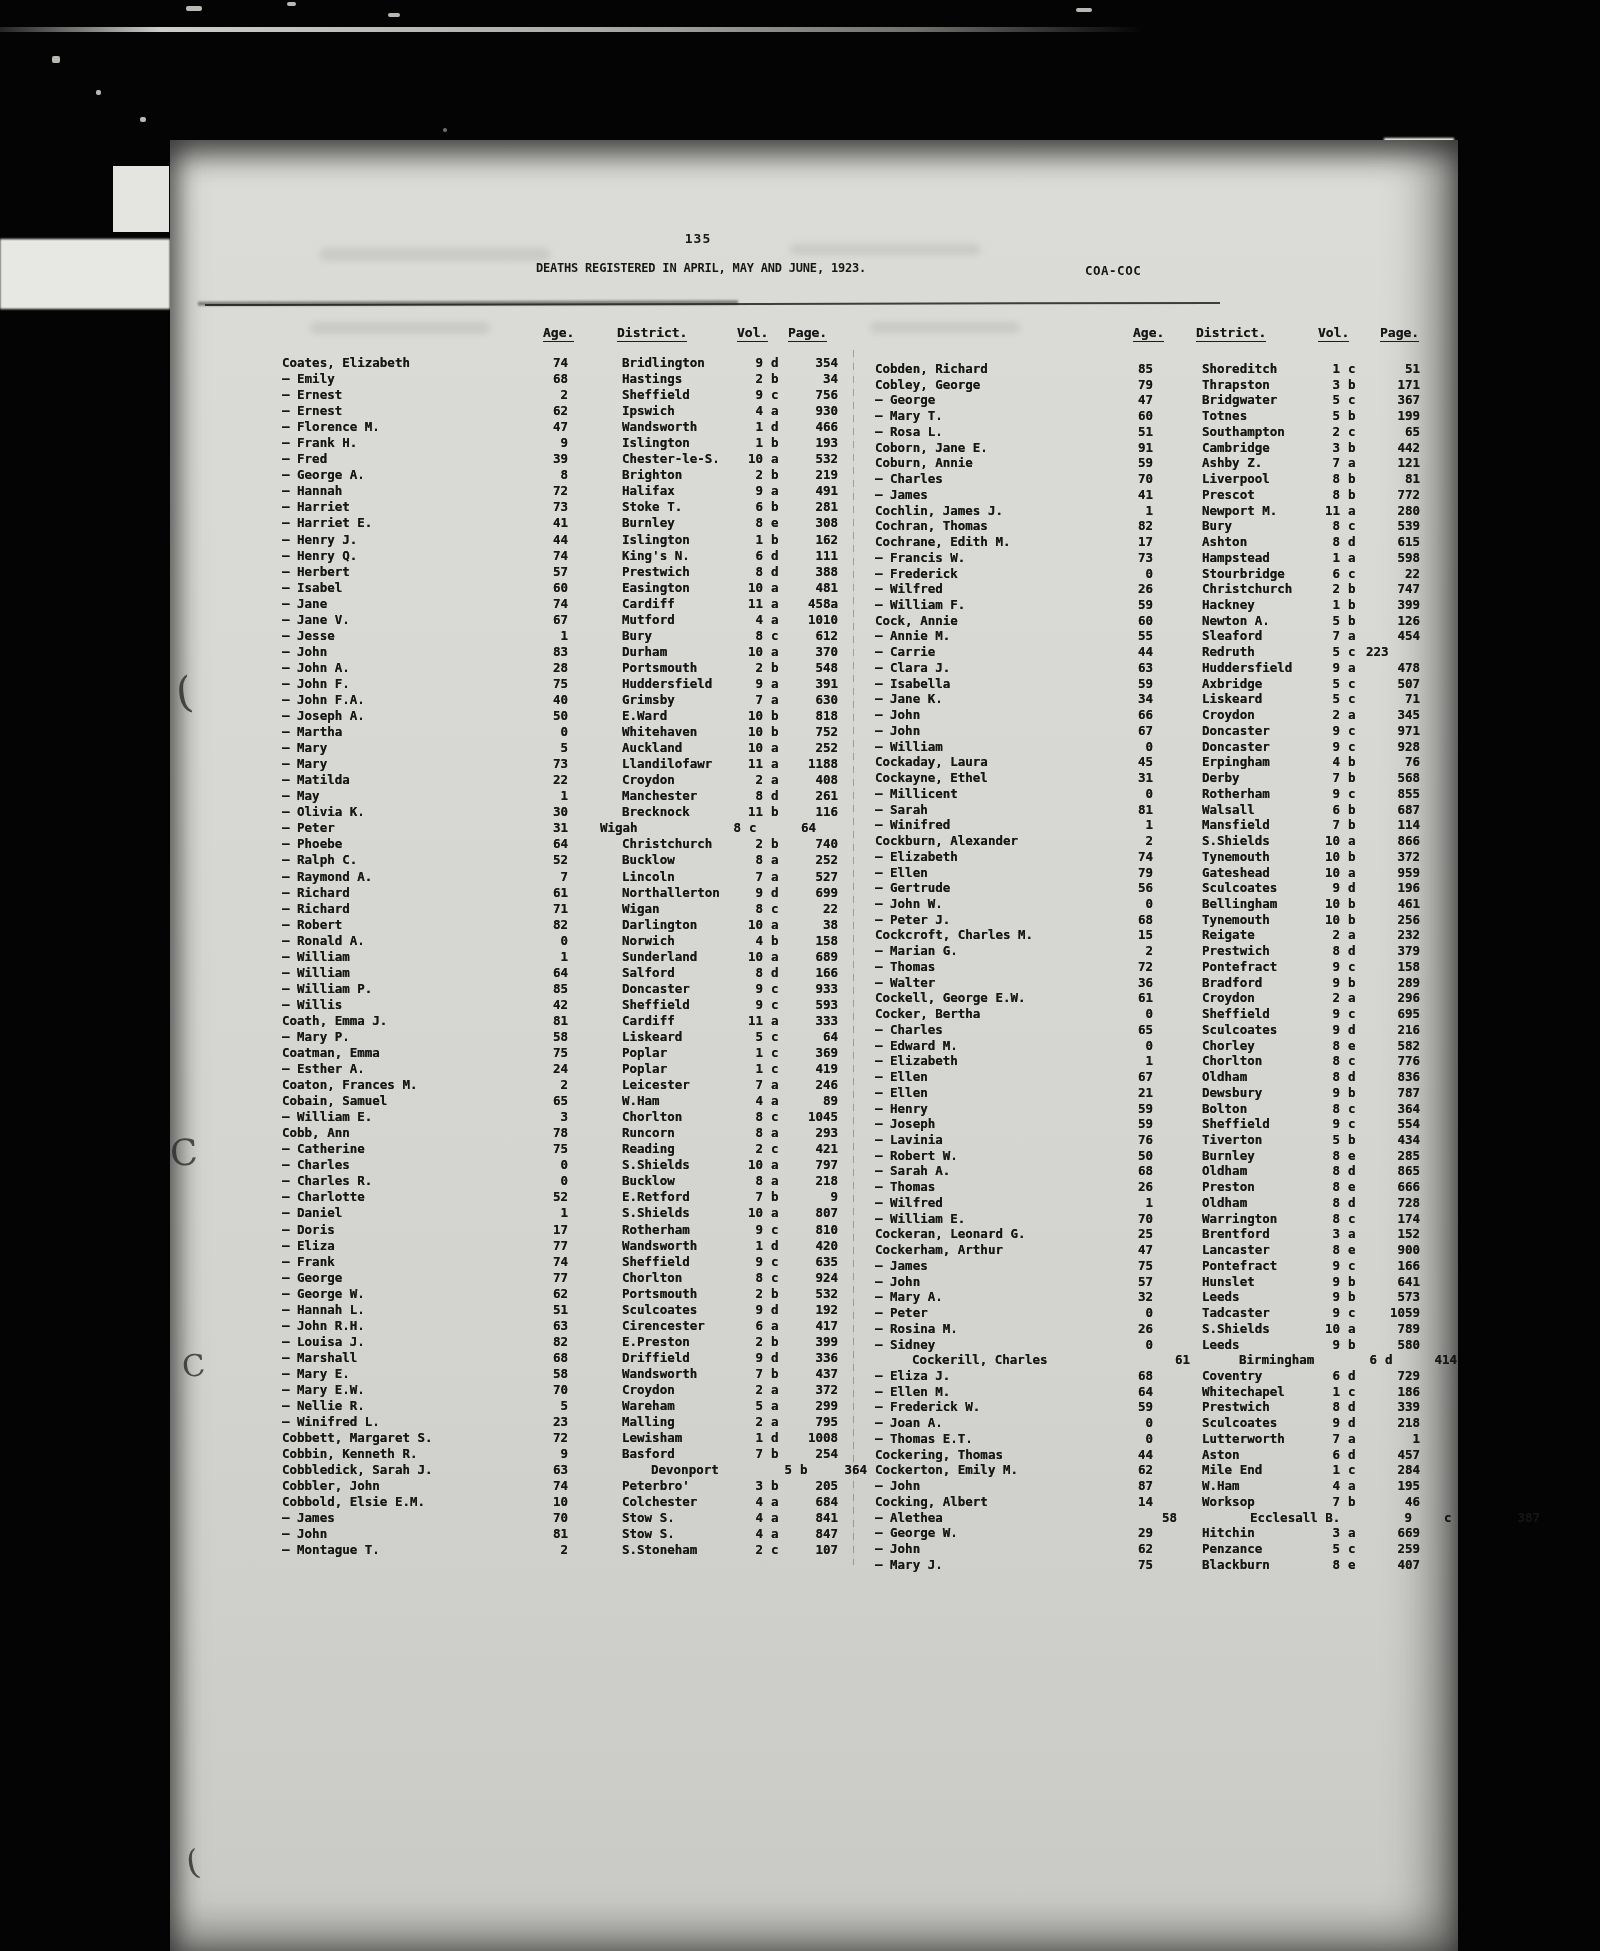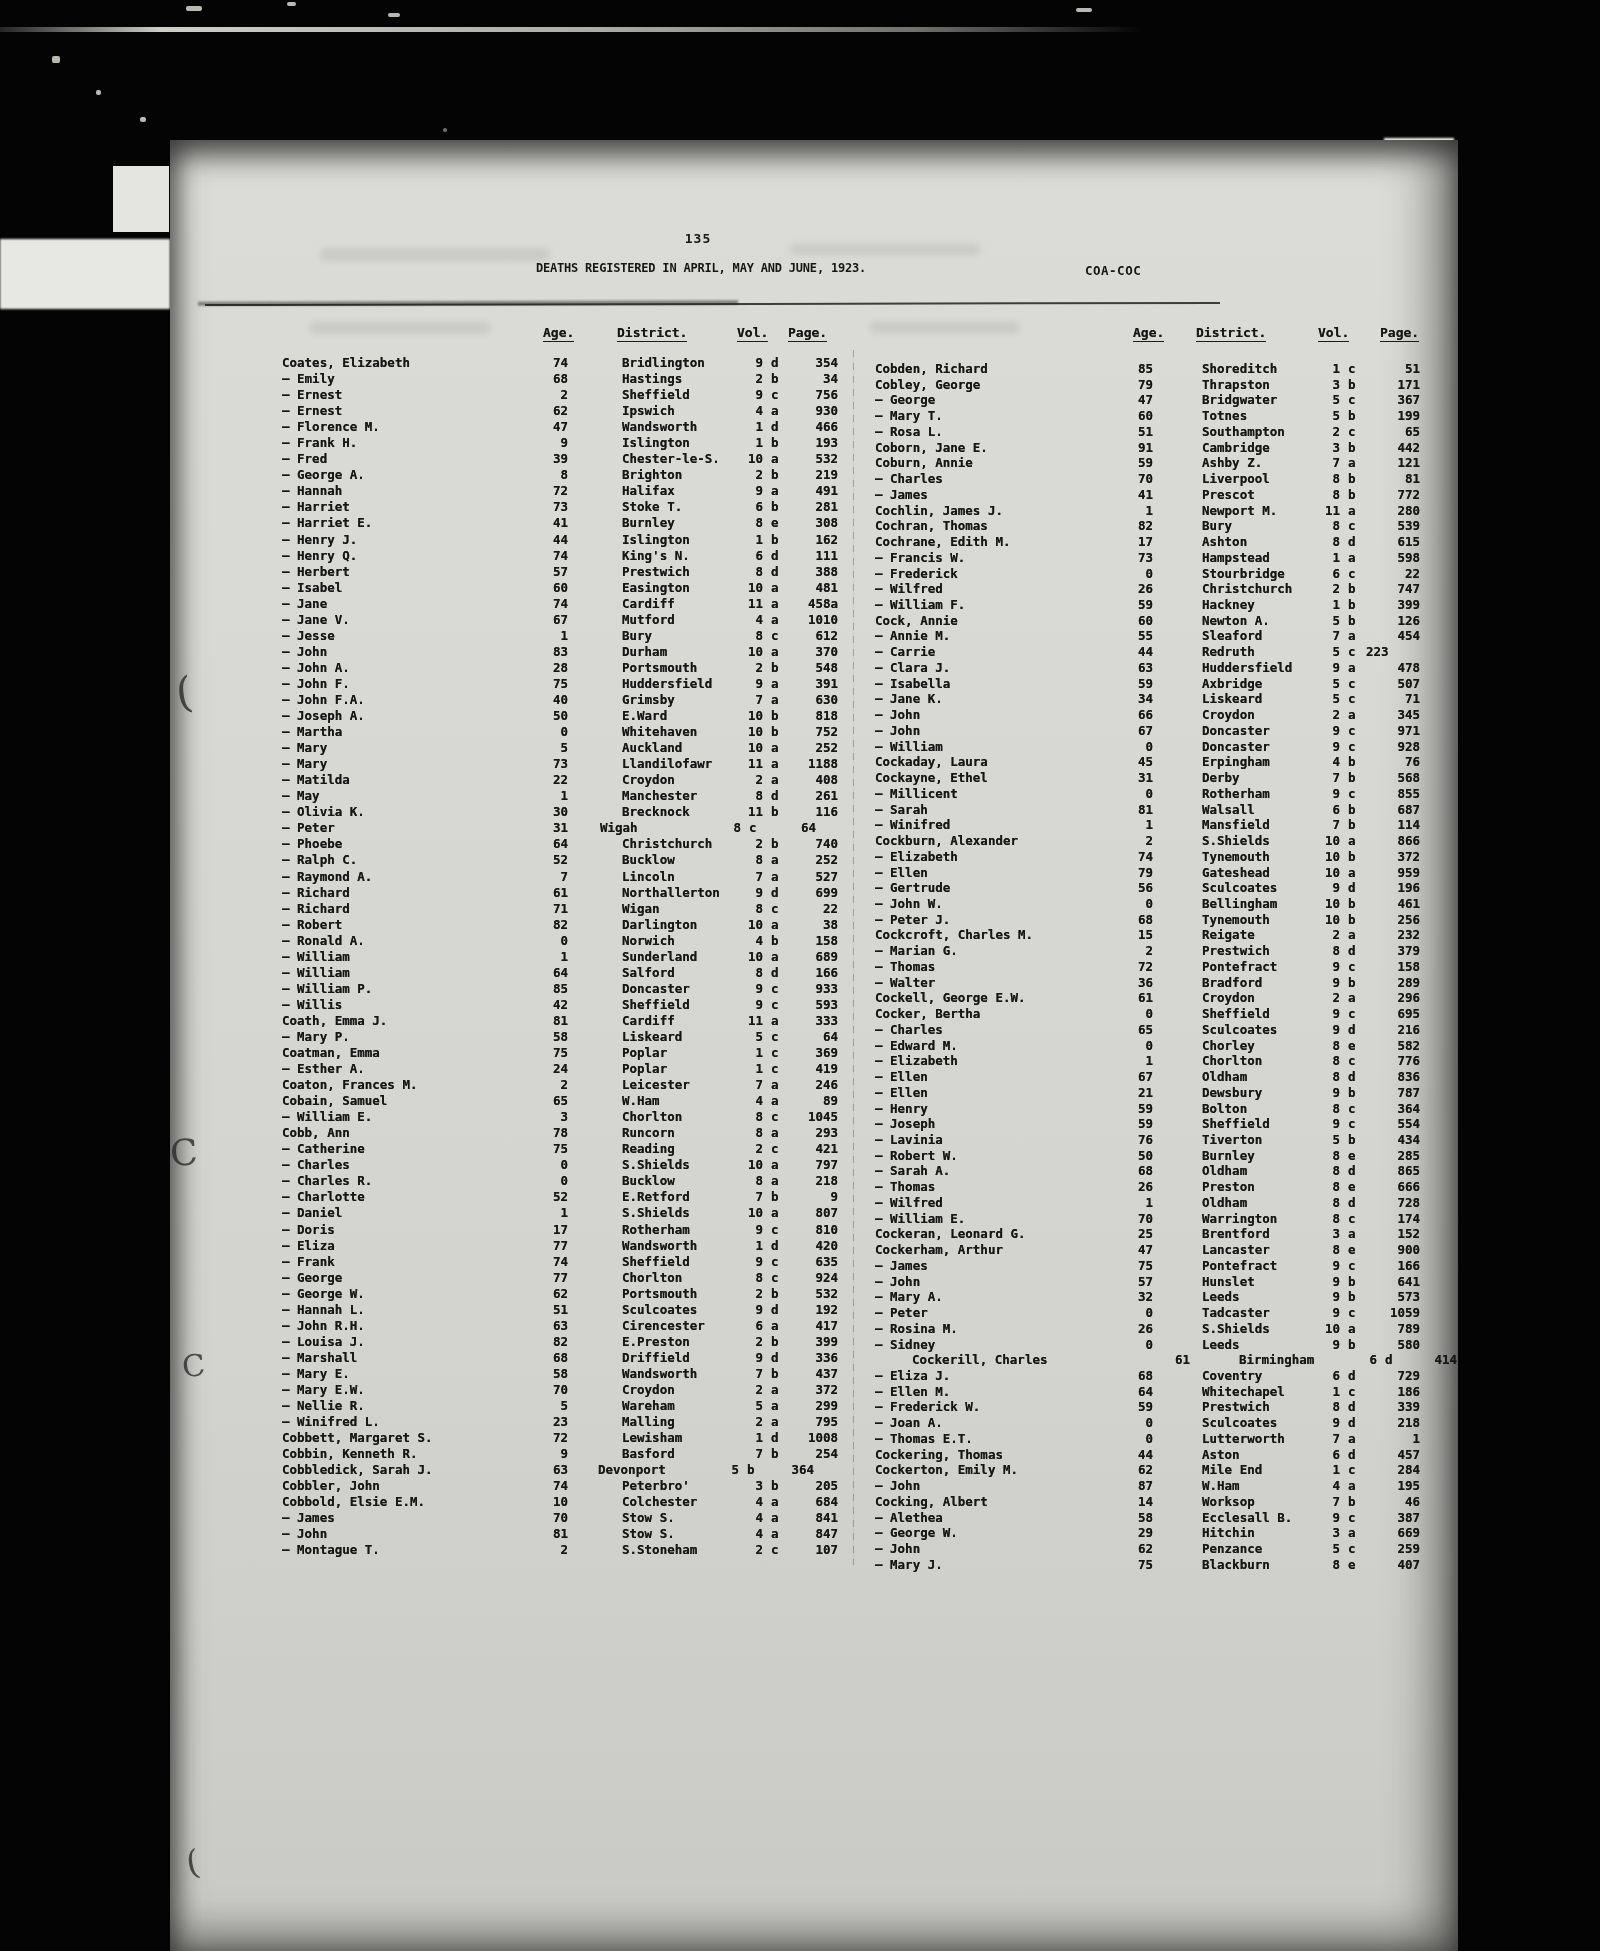--- a/index.html
+++ b/index.html
@@ -633,21 +633,21 @@
         <span style="width: 240px; text-align: left;">Cobbin, Kenneth R.</span>
         <span style="width: 46px; text-align: right;">9</span>
         <span style="width: 115px; text-align: left; margin-left: 54px;">Basford</span>
         <span style="width: 26px; text-align: right;">7</span>
         <span style="width: 18px; text-align: left; margin-left: 8px;">b</span>
         <span style="width: 49px; text-align: right;">254</span>
       </div>
       <div class="row" style="height: 16.06px;">
         <span style="width: 240px; text-align: left;">Cobbledick, Sarah J.</span>
         <span style="width: 46px; text-align: right;">63</span>
-        <span style="width: 115px; text-align: left; margin-left: 30px;">Devonport</span>
+        <span style="width: 115px; text-align: left; margin-left: 83px;">Devonport</span>
         <span style="width: 26px; text-align: right;">5</span>
         <span style="width: 18px; text-align: left; margin-left: 8px;">b</span>
         <span style="width: 49px; text-align: right;">364</span>
       </div>
       <div class="row" style="height: 16.06px;">
         <span style="width: 240px; text-align: left;">Cobbler, John</span>
         <span style="width: 46px; text-align: right;">74</span>
         <span style="width: 115px; text-align: left; margin-left: 54px;">Peterbro'</span>
         <span style="width: 26px; text-align: right;">3</span>
         <span style="width: 18px; text-align: left; margin-left: 8px;">b</span>
@@ -1264,21 +1264,21 @@
         <span style="width: 54px; text-align: right;">195</span>
       </div>
       <div class="row" style="height: 15.74px;">
         <span style="width: 238px; text-align: left;">Cocking, Albert</span>
         <span style="width: 40px; text-align: right;">14</span>
         <span style="width: 112px; text-align: left; margin-left: 49px;">Worksop</span>
         <span style="width: 26px; text-align: right;">7</span>
         <span style="width: 18px; text-align: left; margin-left: 8px;">b</span>
         <span style="width: 54px; text-align: right;">46</span>
       </div>
-      <div class="row" style="height: 15.74px;">
+      <div class="row" style="height: 15.74px; gap: 24px;">
         <span style="width: 238px; text-align: left;">— Alethea</span>
         <span style="width: 40px; text-align: right;">58</span>
         <span style="width: 112px; text-align: left; margin-left: 49px;">Ecclesall B.</span>
         <span style="width: 26px; text-align: right;">9</span>
         <span style="width: 18px; text-align: left; margin-left: 8px;">c</span>
         <span style="width: 54px; text-align: right;">387</span>
       </div>
       <div class="row" style="height: 15.74px;">
         <span style="width: 238px; text-align: left;">— George W.</span>
         <span style="width: 40px; text-align: right;">29</span>

